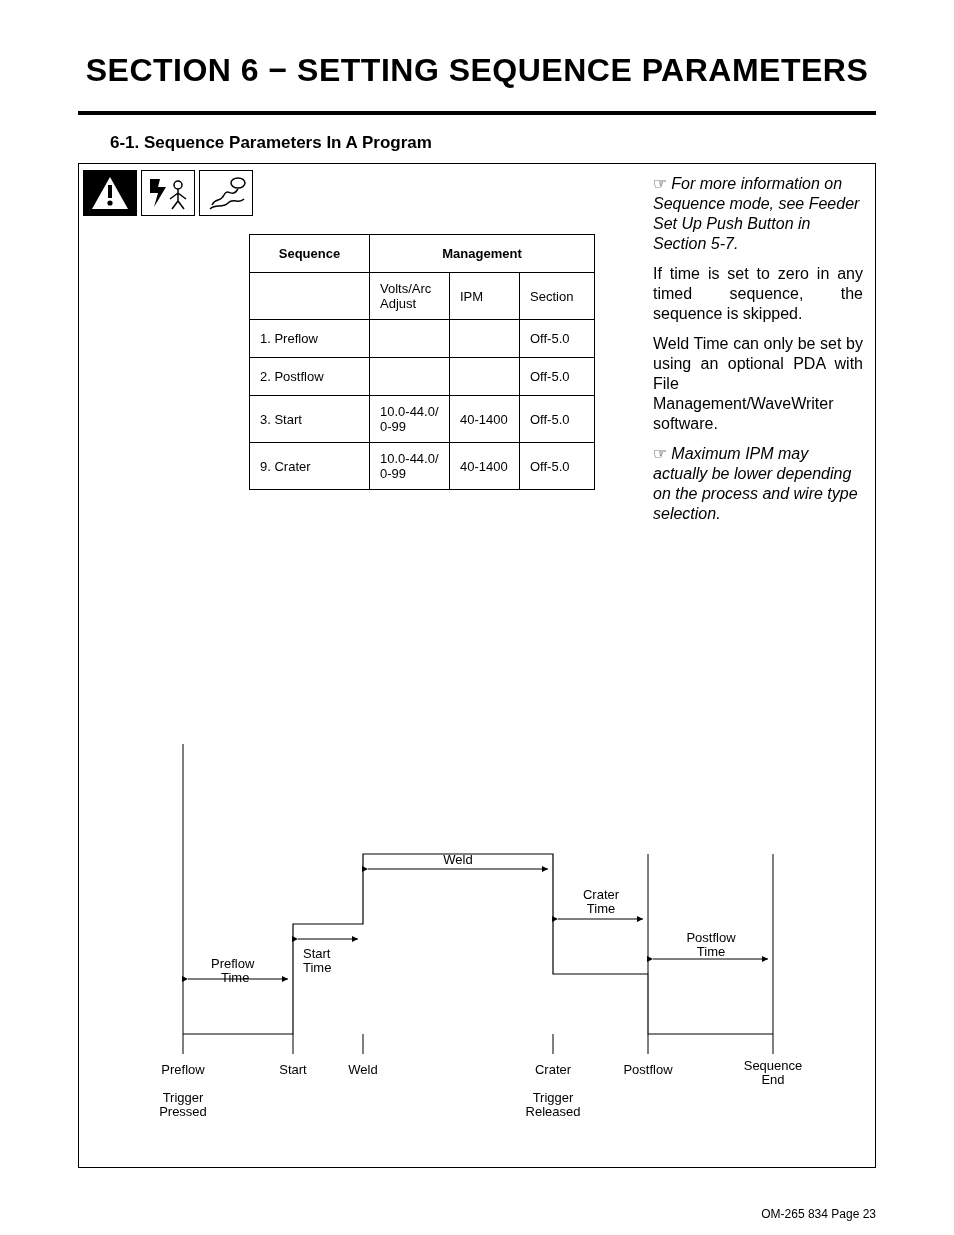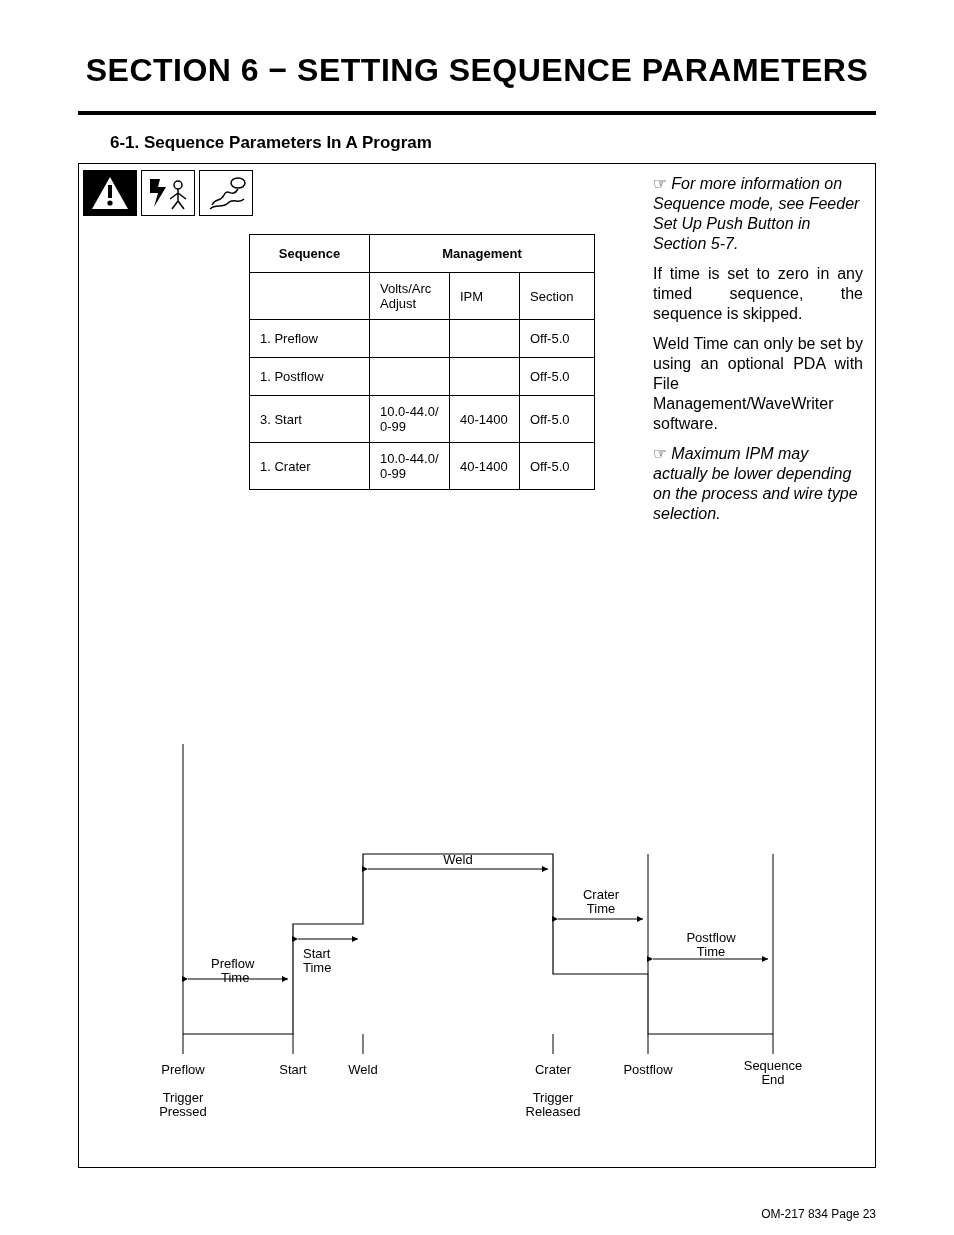--- a/index.html
+++ b/index.html
@@ -150,33 +150,33 @@
       <td class="col-ipm c">IPM</td>
       <td class="col-sec c">Section</td>
     </tr>
     <tr>
       <td>1.   Preflow</td>
       <td></td>
       <td></td>
       <td class="c">Off-5.0</td>
     </tr>
     <tr>
-      <td>1. Postflow</td>
+      <td>2. Postflow</td>
       <td></td>
       <td></td>
       <td class="c">Off-5.0</td>
     </tr>
     <tr>
       <td>3. Start</td>
       <td>10.0-44.0/ 0-99</td>
       <td class="c">40-1400</td>
       <td class="c">Off-5.0</td>
     </tr>
     <tr>
-      <td>1. Crater</td>
+      <td>9. Crater</td>
       <td>10.0-44.0/ 0-99</td>
       <td class="c">40-1400</td>
       <td class="c">Off-5.0</td>
     </tr>
   </tbody>
     </table>
 
   <div class="notes">
     <p class="note-ital"><span class="hand">☞</span><span>For more information on Sequence mode, see Feeder Set Up Push Button in Section 5-7.</span></p>
     <p class="justify">If time is set to zero in any timed sequence, the sequence is skipped.</p>
@@ -232,13 +232,13 @@
     <text x="680" y="360" text-anchor="middle">End</text>
 
     <text x="90" y="378" text-anchor="middle">Trigger</text>
     <text x="90" y="392" text-anchor="middle">Pressed</text>
     <text x="460" y="378" text-anchor="middle">Trigger</text>
     <text x="460" y="392" text-anchor="middle">Released</text>
   </svg>
 
 </div>
 
-<div class="footer">OM-217 834 Page 23</div>
+<div class="footer">OM-265 834 Page 23</div>
 
 </body></html>

